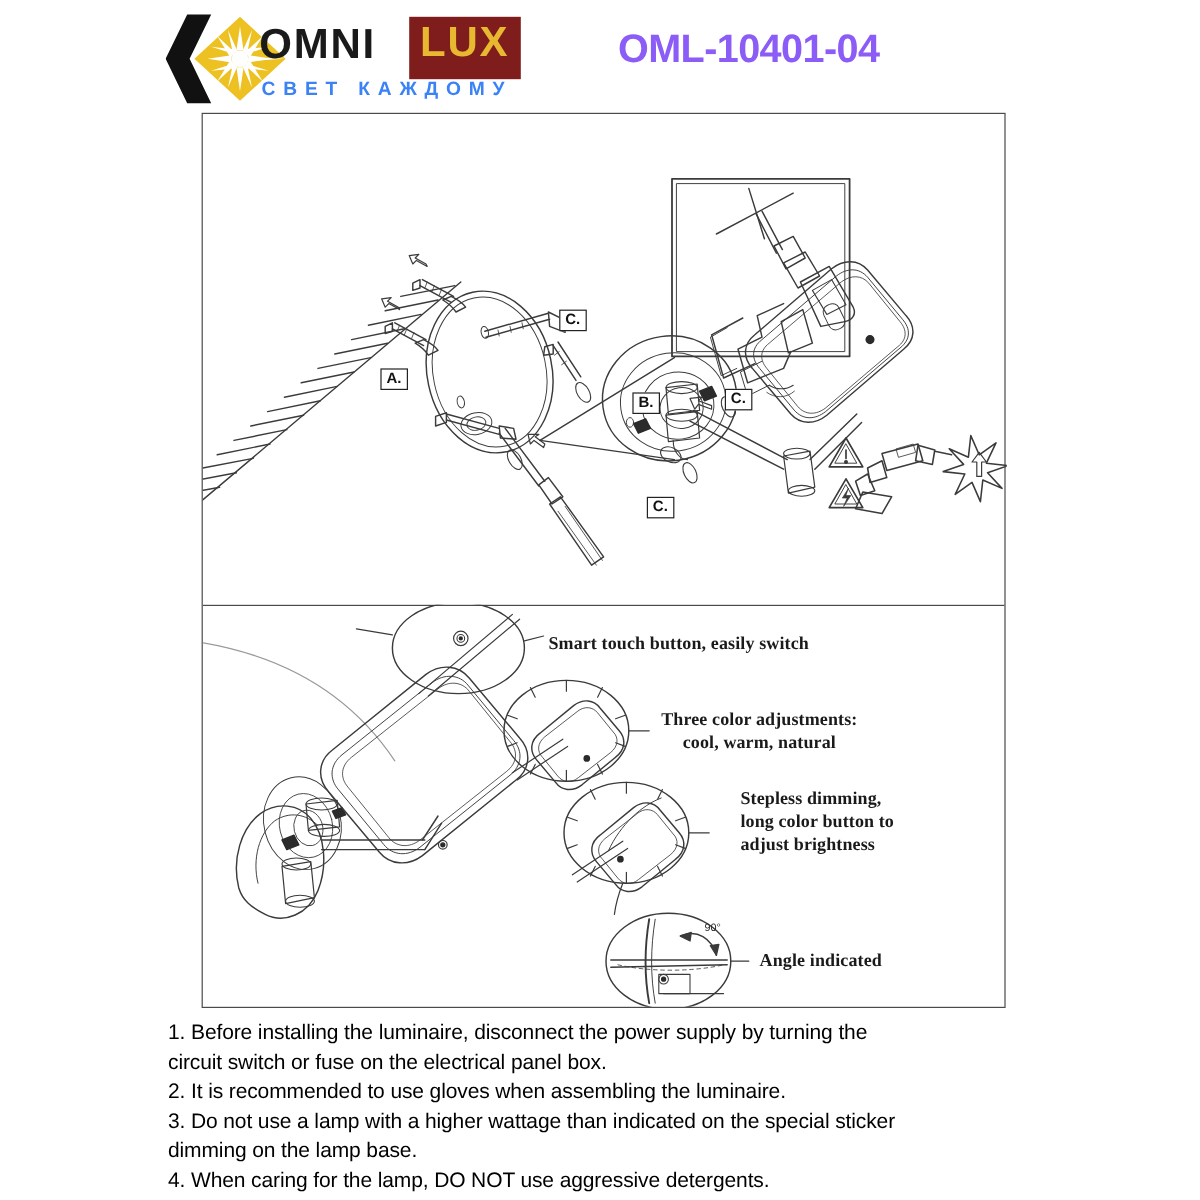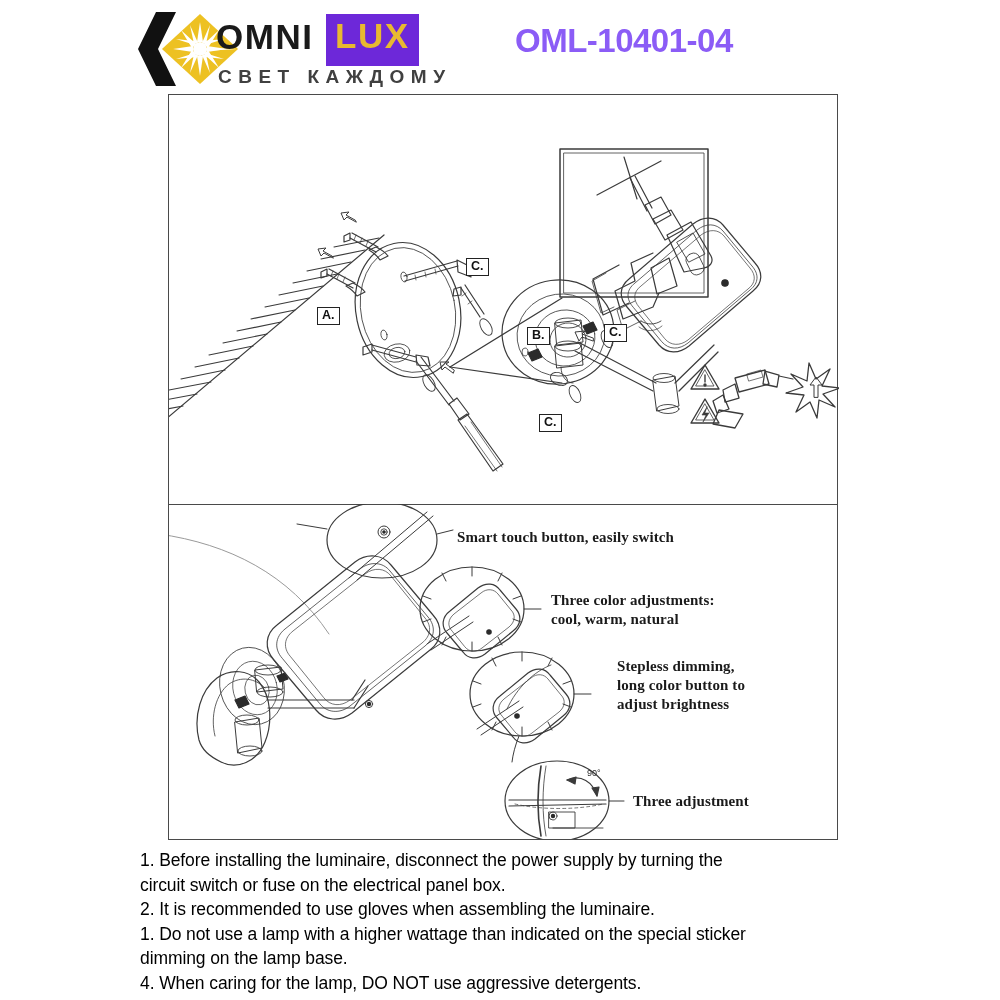--- a/index.html
+++ b/index.html
@@ -41,38 +41,38 @@
     position: absolute;
     left: 0; top: 0;
     font-size: 35px;
     font-weight: bold;
     letter-spacing: 1.5px;
     color: #1a1a1a;
     line-height: 46px;
   }
   #wm-lux-box {
     position: absolute;
-    left: 110px; top: 0px;
-    background: #6d28d9;
+    left: 125px; top: 0px;
+    background: #7f1d1d;
     padding: 2px 9px 3px 9px;
     line-height: 40px;
   }
   .wm-lux {
     font-size: 35px;
     font-weight: bold;
     letter-spacing: 1.5px;
     color: #e8b930;
   }
   #logo-tagline {
     position: absolute;
     left: 80px; top: 56px;
-    font-size: 19px;
+    font-size: 16px;
     font-weight: bold;
     letter-spacing: 6.5px;
-    color: #404040;
+    color: #3b82f6;
     white-space: nowrap;
     text-align: center;
   }
   #model-code {
     position: absolute;
     left: 515px; top: 22px;
     font-size: 33px;
     font-weight: bold;
     letter-spacing: -0.5px;
     color: #8b5cf6;
@@ -545,29 +545,29 @@
 
           <line x1="440" y1="297" x2="455" y2="297" stroke-width="1"></line>
         </g>
 
       </g>
 
       <text x="418" y="272" font-family="Liberation Sans, sans-serif" font-size="9" fill="#2b2b2b">90°</text>
     </svg>
 
     <div class="feature-text" style="left:288px; top:24px;">Smart touch button, easily switch</div>
-    <div class="feature-text" style="left:382px; top:87px;">Three color adjustments:
+    <div class="feature-text" style="left:382px; top:87px;text-align:center;">Three color adjustments:
 cool, warm, natural</div>
     <div class="feature-text" style="left:448px; top:153px;">Stepless dimming,
 long color button to
 adjust brightness</div>
-    <div class="feature-text" style="left:464px; top:288px;">Three adjustment</div>
+    <div class="feature-text" style="left:464px; top:288px;">Angle indicated</div>
   </div>
 </div>
 
 <div id="instructions">
   <div class="instr-line">1. Before installing the luminaire, disconnect the power supply by turning the</div>
   <div class="instr-line last-of-para">circuit switch or fuse on the electrical panel box.</div>
   <div class="instr-line last-of-para">2. It is recommended to use gloves when assembling the luminaire.</div>
-  <div class="instr-line">1. Do not use a lamp with a higher wattage than indicated on the special sticker</div>
+  <div class="instr-line">3. Do not use a lamp with a higher wattage than indicated on the special sticker</div>
   <div class="instr-line last-of-para">dimming on the lamp base.</div>
   <div class="instr-line last-of-para">4. When caring for the lamp, DO NOT use aggressive detergents.</div>
 </div>
 
 </body></html>

